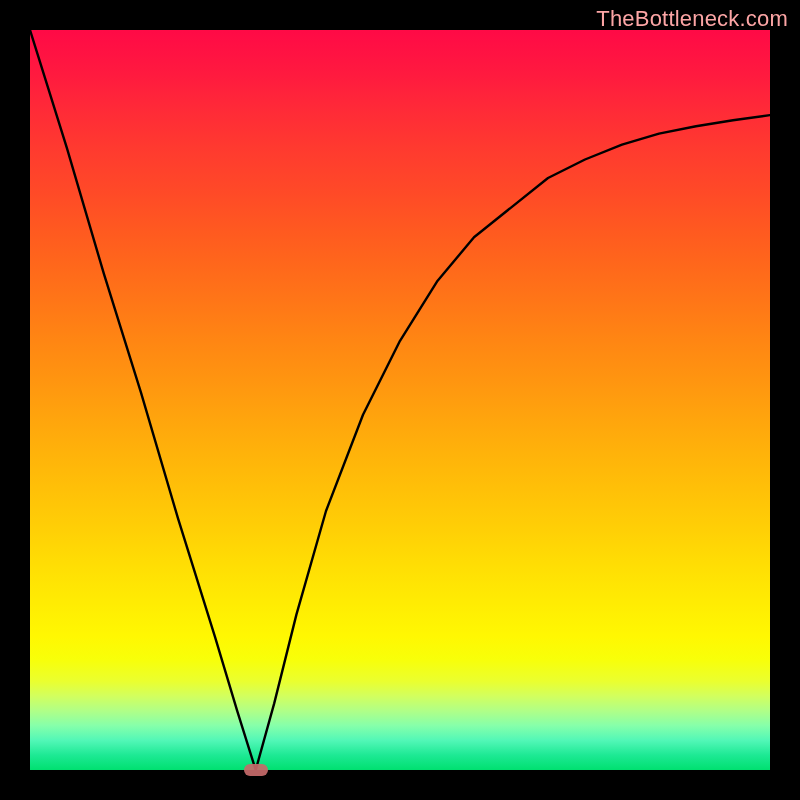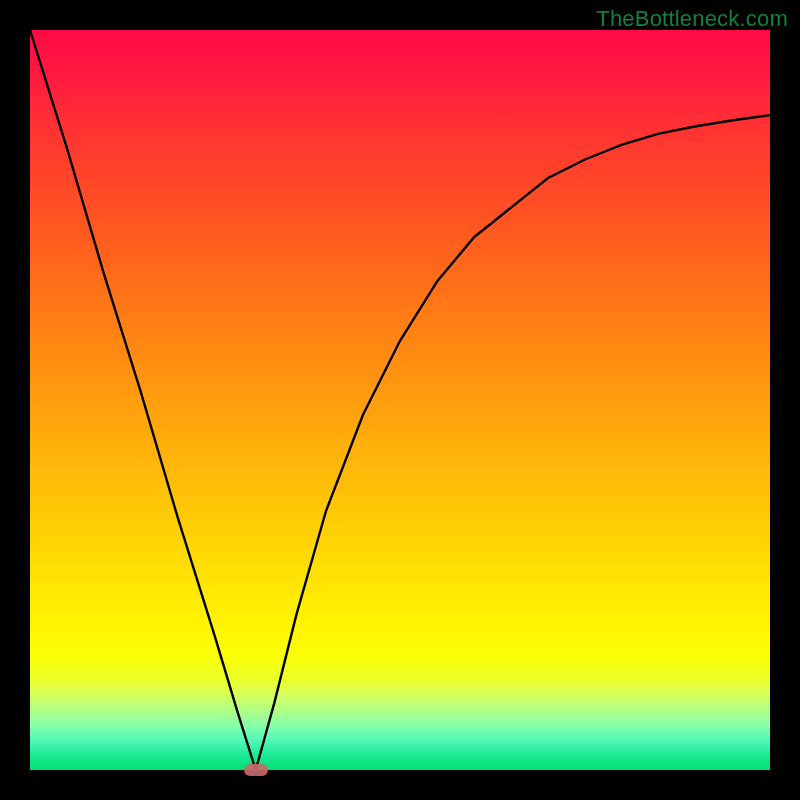--- a/index.html
+++ b/index.html
@@ -49,21 +49,21 @@
       #86ffaa 94%,
       #52f7b7 96%,
       #1de994 98%,
       #00e070 100%
     );
   }
   .watermark {
     position: absolute;
     top: 6px;
     right: 12px;
-    color: #15803d;
+    color: #fca5a5;
     font-size: 22px;
     font-weight: 500;
     letter-spacing: 0.2px;
     user-select: none;
     text-align: center;
   }
   svg.curve {
     position: absolute;
     left: 0;
     top: 0;

